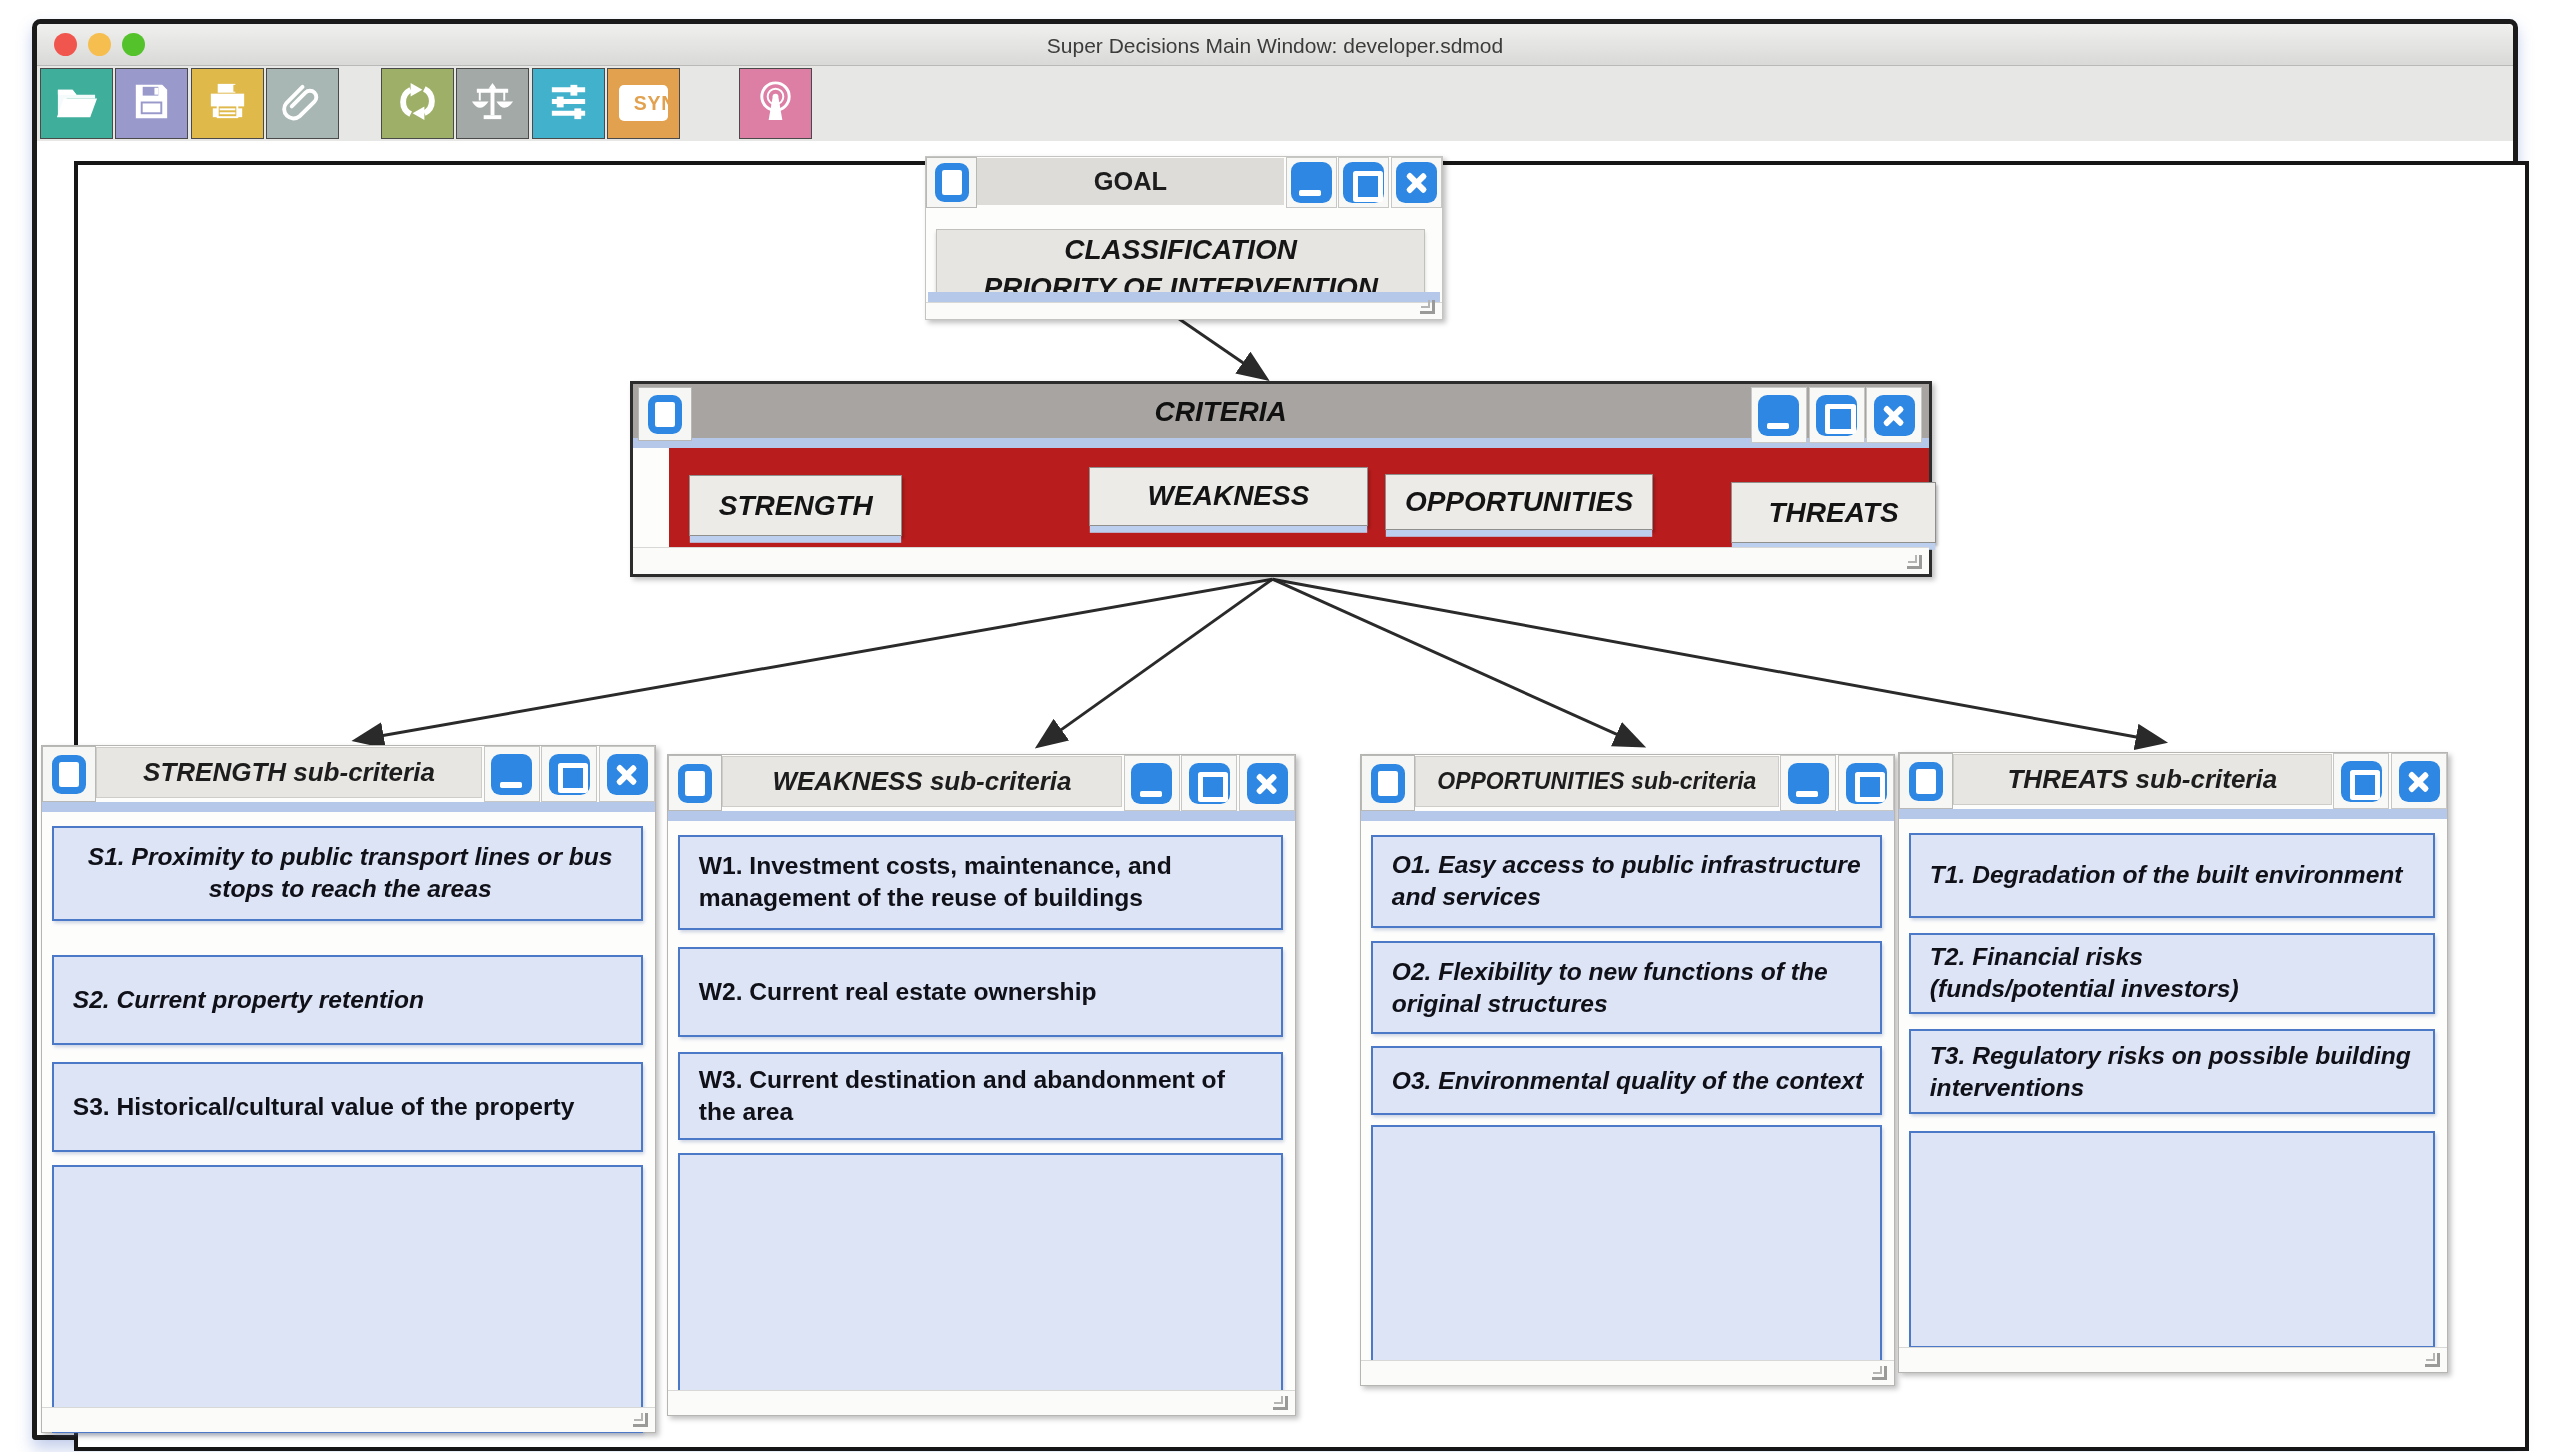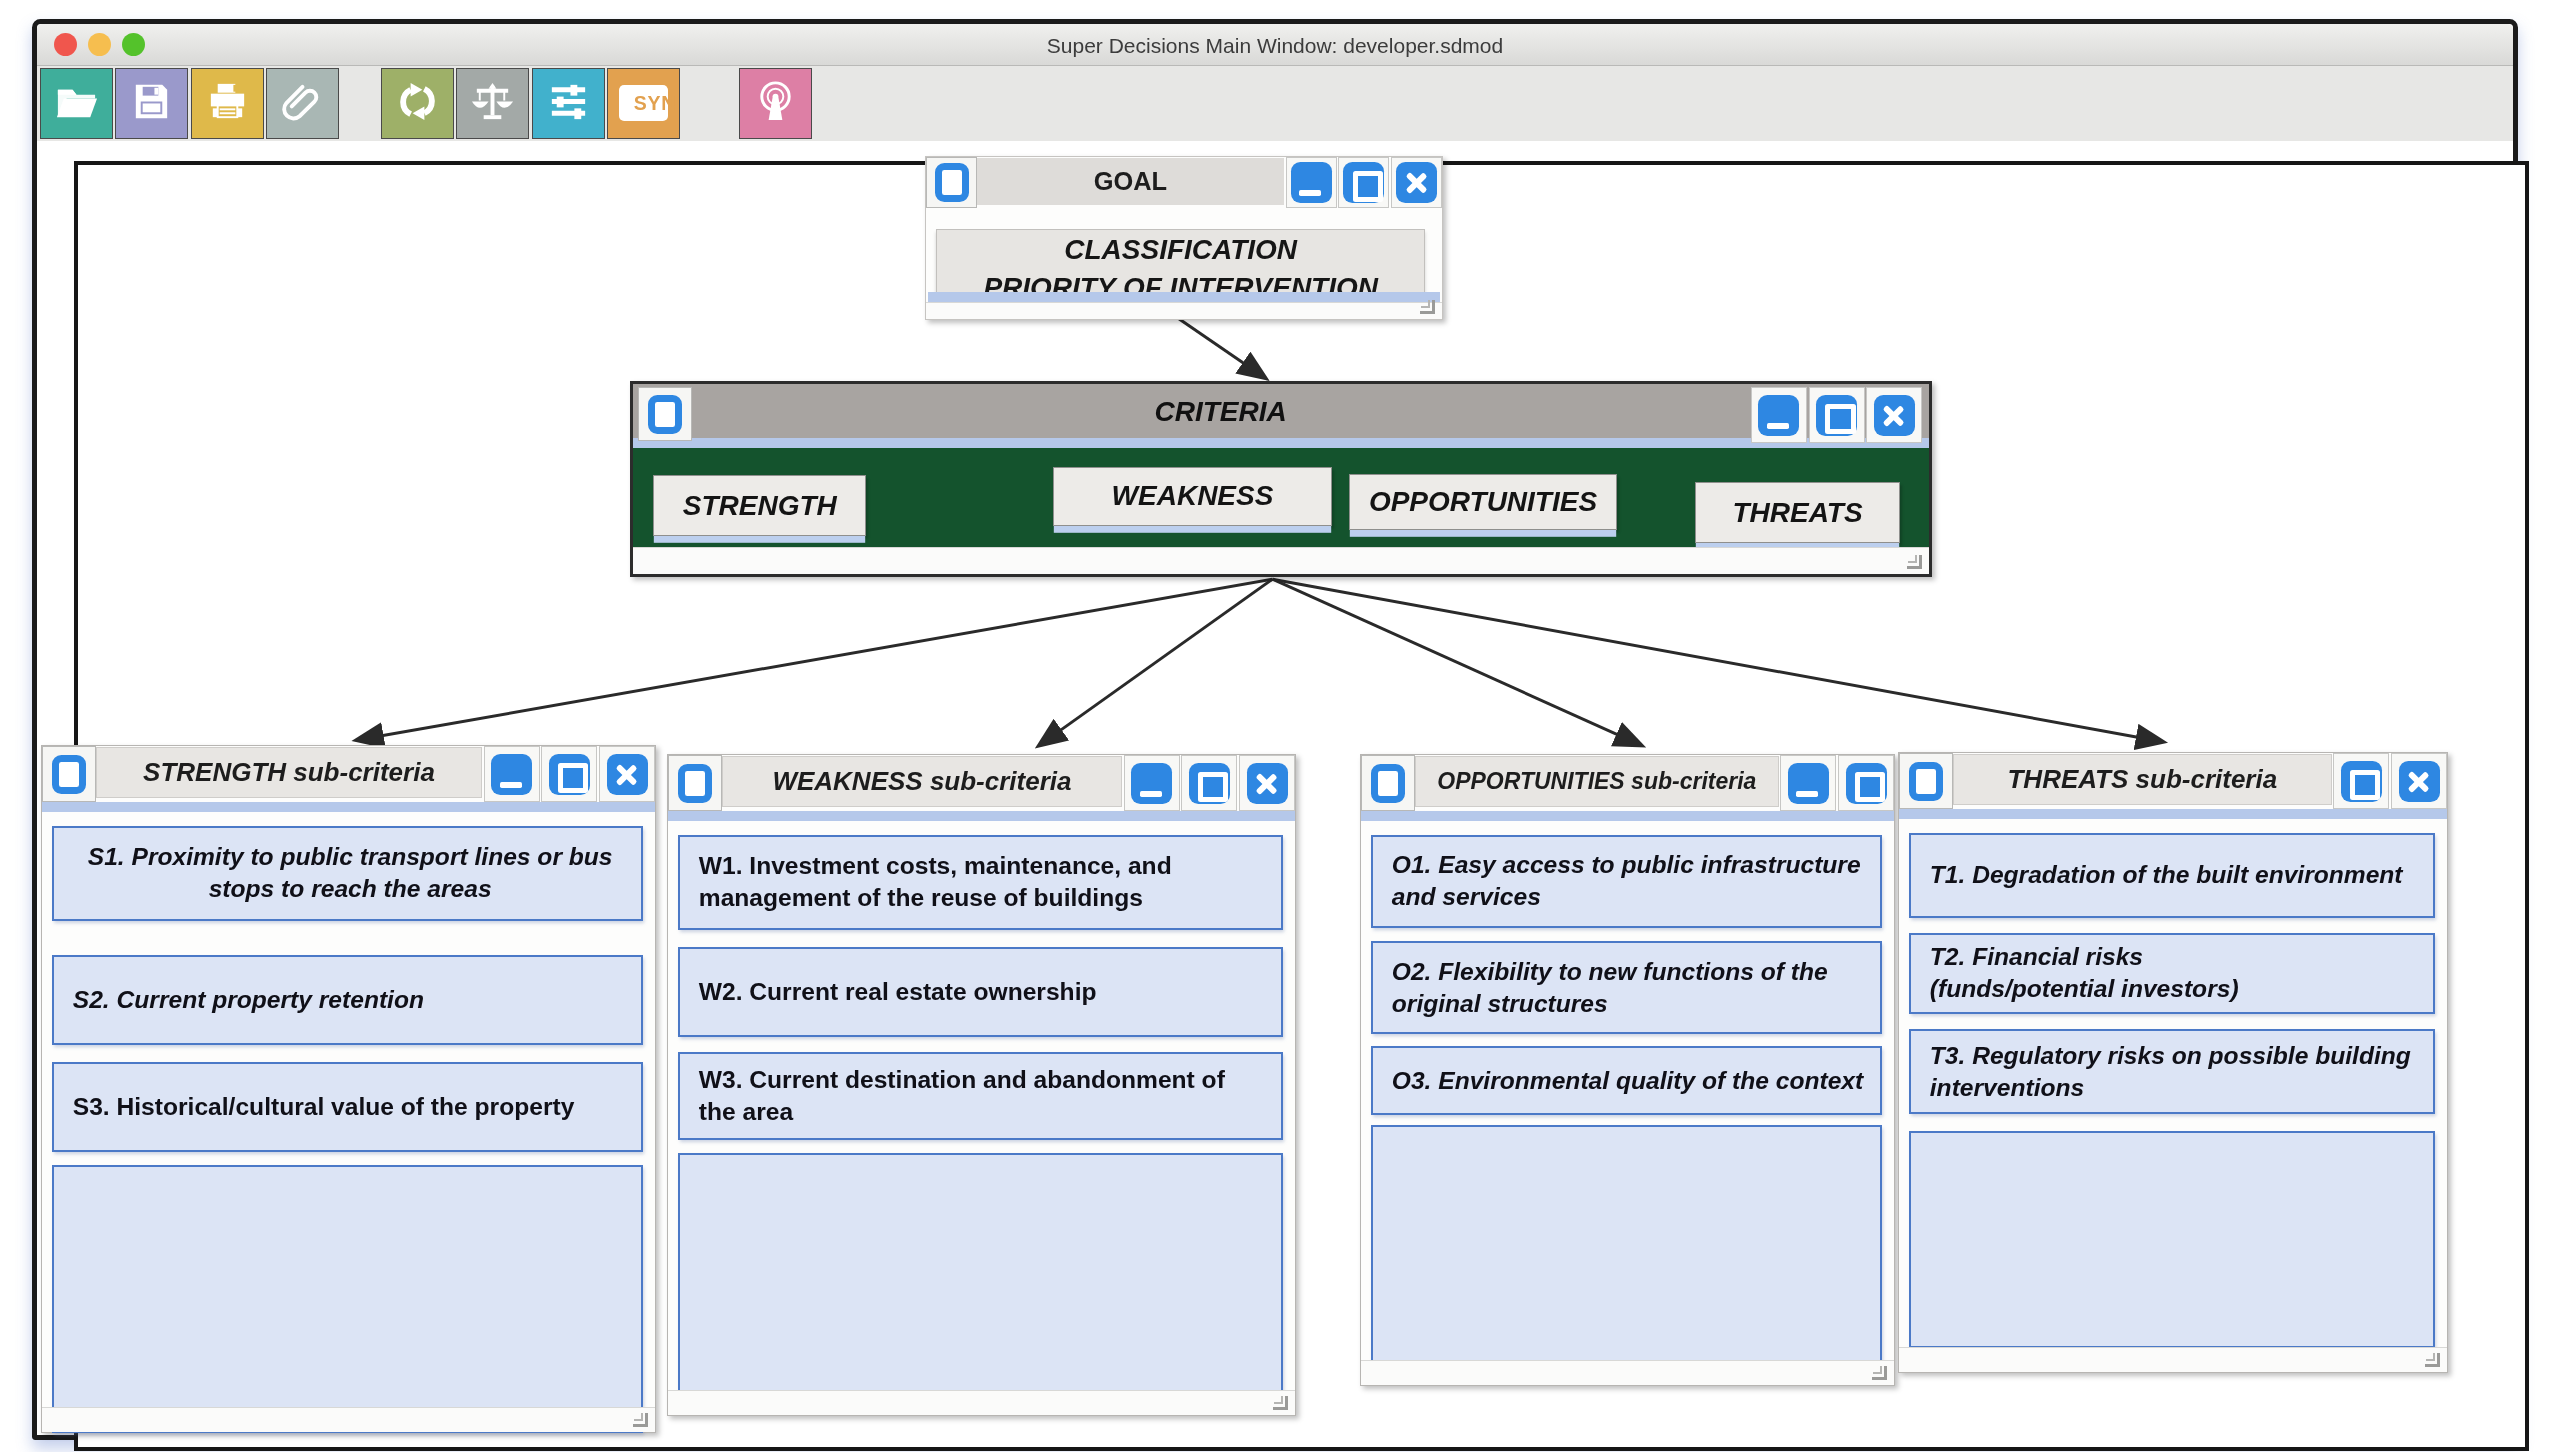--- a/index.html
+++ b/index.html
@@ -72,21 +72,21 @@
   #goal .cl-foot { height:17px; }
 
   
   #criteria { left:630px; top:381px; width:1302px; height:196px; z-index:5;
               border:3.4px solid #2c2c2c; }
   #criteria .cl-head { height:54px; background:#a8a4a1; }
   #criteria .cl-title { background:transparent; border:none; color:#111; height:54px; font-size:28px; }
   #criteria .checkfrm { margin:3.4px 0 0 5.1px; height:54px; }
   #criteria .winbtns { margin:3.4px 6.8px 0 0; }
   #criteria .bluestrip { margin:0; }
-  .crit-row { position:relative; height:103px; background:#14532d; }
+  .crit-row { position:relative; height:103px; background:#b91c1c;margin-left:36px; }
   .crit-node { position:absolute; background:#edebe8; border:1.7px solid #8f8f8d;
                box-shadow:0 7.6px 0 -0.8px #bccfee, 1.7px 2.5px 2.5px rgba(0,0,0,.2);
                display:flex; align-items:center; justify-content:center;
                font-size:28px; font-weight:bold; font-style:italic; color:#141414; cursor:pointer; }
   #criteria .cl-foot { height:27px; }
 
   
   .sub { z-index:5; }
   .sub .cl-body { padding:13.5px 12px 0 10.2px; display:flex; flex-direction:column; }
   .nodebox { background:#dce4f5; border:2.5px solid #4b79c7; box-shadow:1.7px 3.4px 3.4px rgba(110,130,175,.35);

